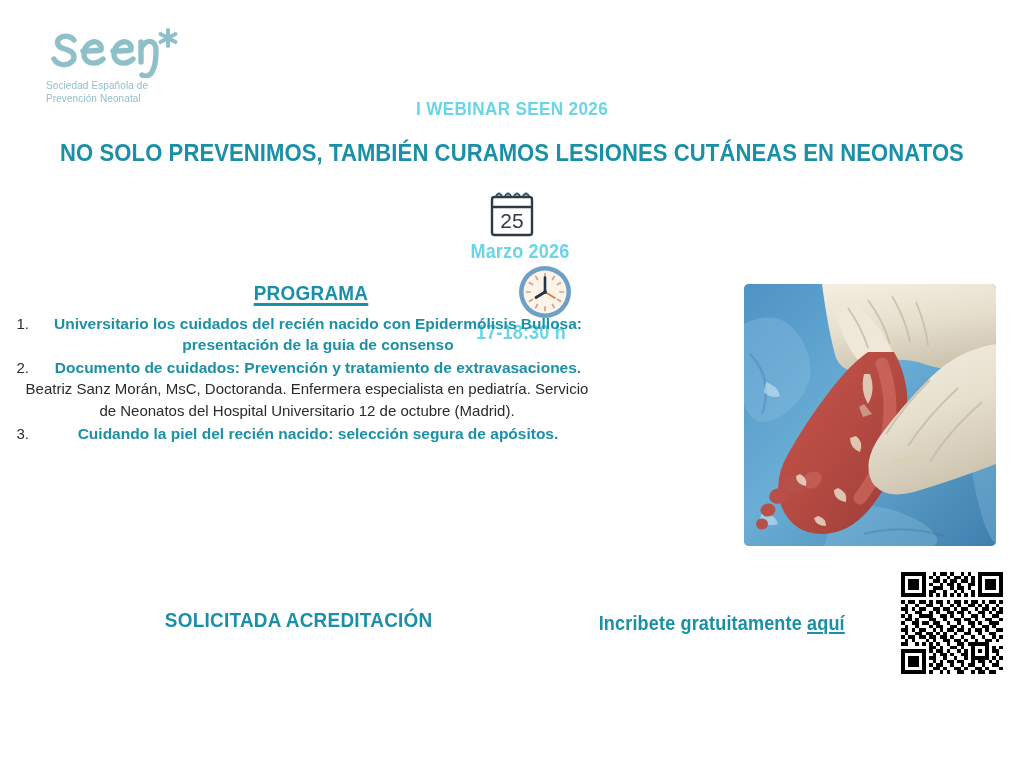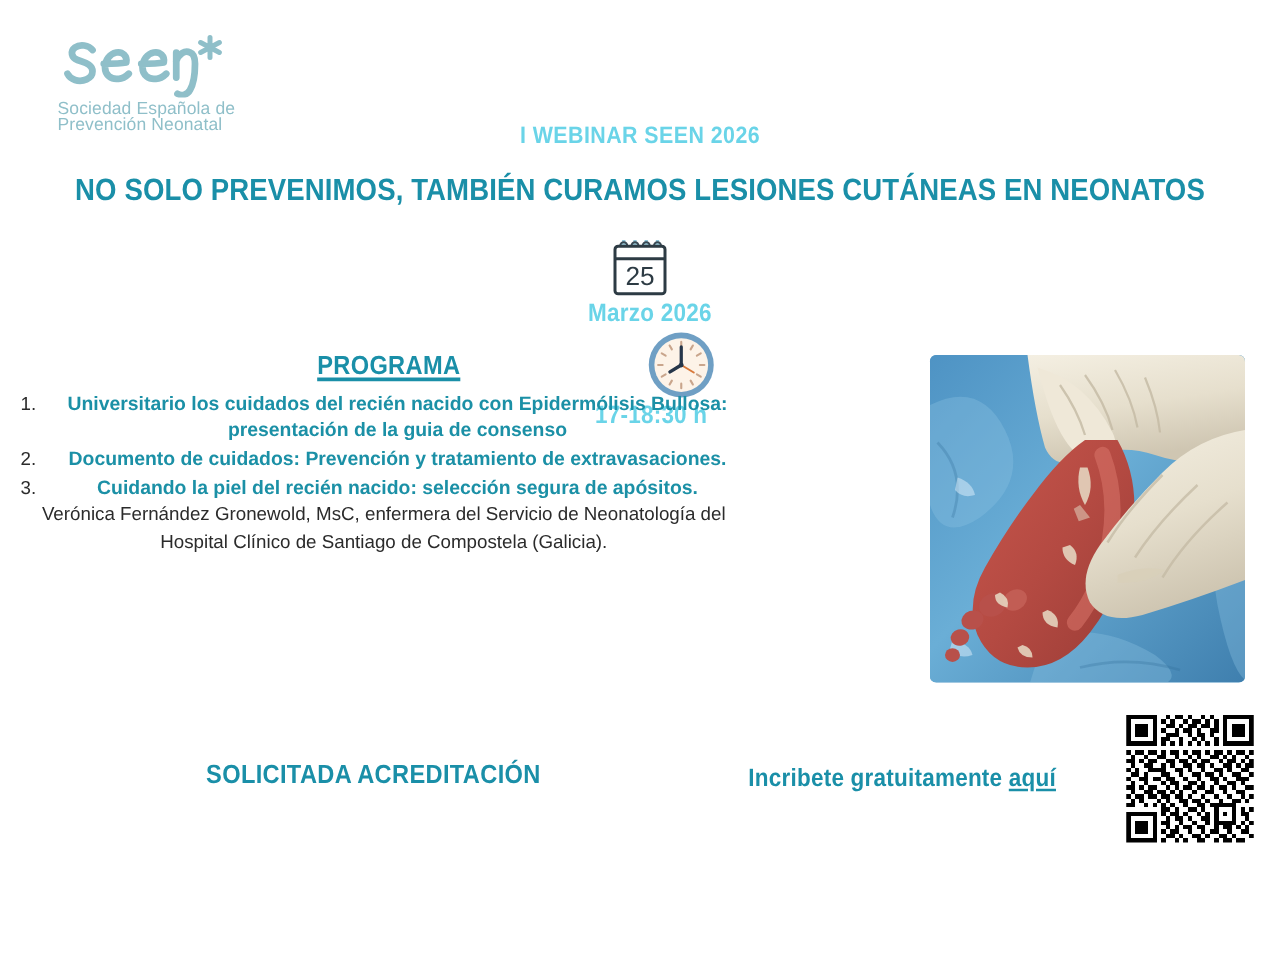--- a/index.html
+++ b/index.html
@@ -13,21 +13,21 @@
     position:relative;
     width:1024px; height:768px;
     background:#ffffff;
   }
 
   
   #logo-block { position:absolute; left:46px; top:24px; width:200px; }
   #logo-mark { display:block; }
   #logo-tagline {
     margin-top:2px;
-    font-size:14px;
+    font-size:10px;
     line-height:12.5px;
     color:#8fbfc9;
     letter-spacing:.1px;
   }
   #logo-tagline span { display:block; }
 
   
   .cond {
     font-family:"Liberation Sans Narrow","Liberation Sans", sans-serif;
     font-weight:bold;
@@ -234,28 +234,28 @@
         <span class="prog-num">1.</span>
         <span class="prog-title">Universitario los cuidados del recién nacido con Epidermólisis Bullosa: presentación de la guia de consenso</span>
       </div>
     </div>
 
     <div class="prog-item wide">
       <div class="prog-title-line">
         <span class="prog-num">2.</span>
         <span class="prog-title">Documento de cuidados: Prevención y tratamiento de extravasaciones.</span>
       </div>
+      <div class="prog-speaker">Beatriz Sanz Morán, MsC, Doctoranda. Enfermera especialista en pediatría. Servicio de Neonatos del Hospital Universitario 12 de octubre (Madrid).</div>
     </div>
 
     <div class="prog-item wide">
       <div class="prog-title-line">
         <span class="prog-num">3.</span>
         <span class="prog-title">Cuidando la piel del recién nacido: selección segura de apósitos.</span>
       </div>
-      <div class="prog-speaker">Verónica Fernández Gronewold, MsC, enfermera del Servicio de Neonatología del Hospital Clínico de Santiago de Compostela (Galicia).</div>
     </div>
 
   </div>
 
   <div id="accreditation" class="cond">SOLICITADA ACREDITACIÓN</div>
 
   <div id="register-line" class="cond">
     <span>Incribete gratuitamente </span><a id="register-link" href="#">aquí</a>
   </div>
 

